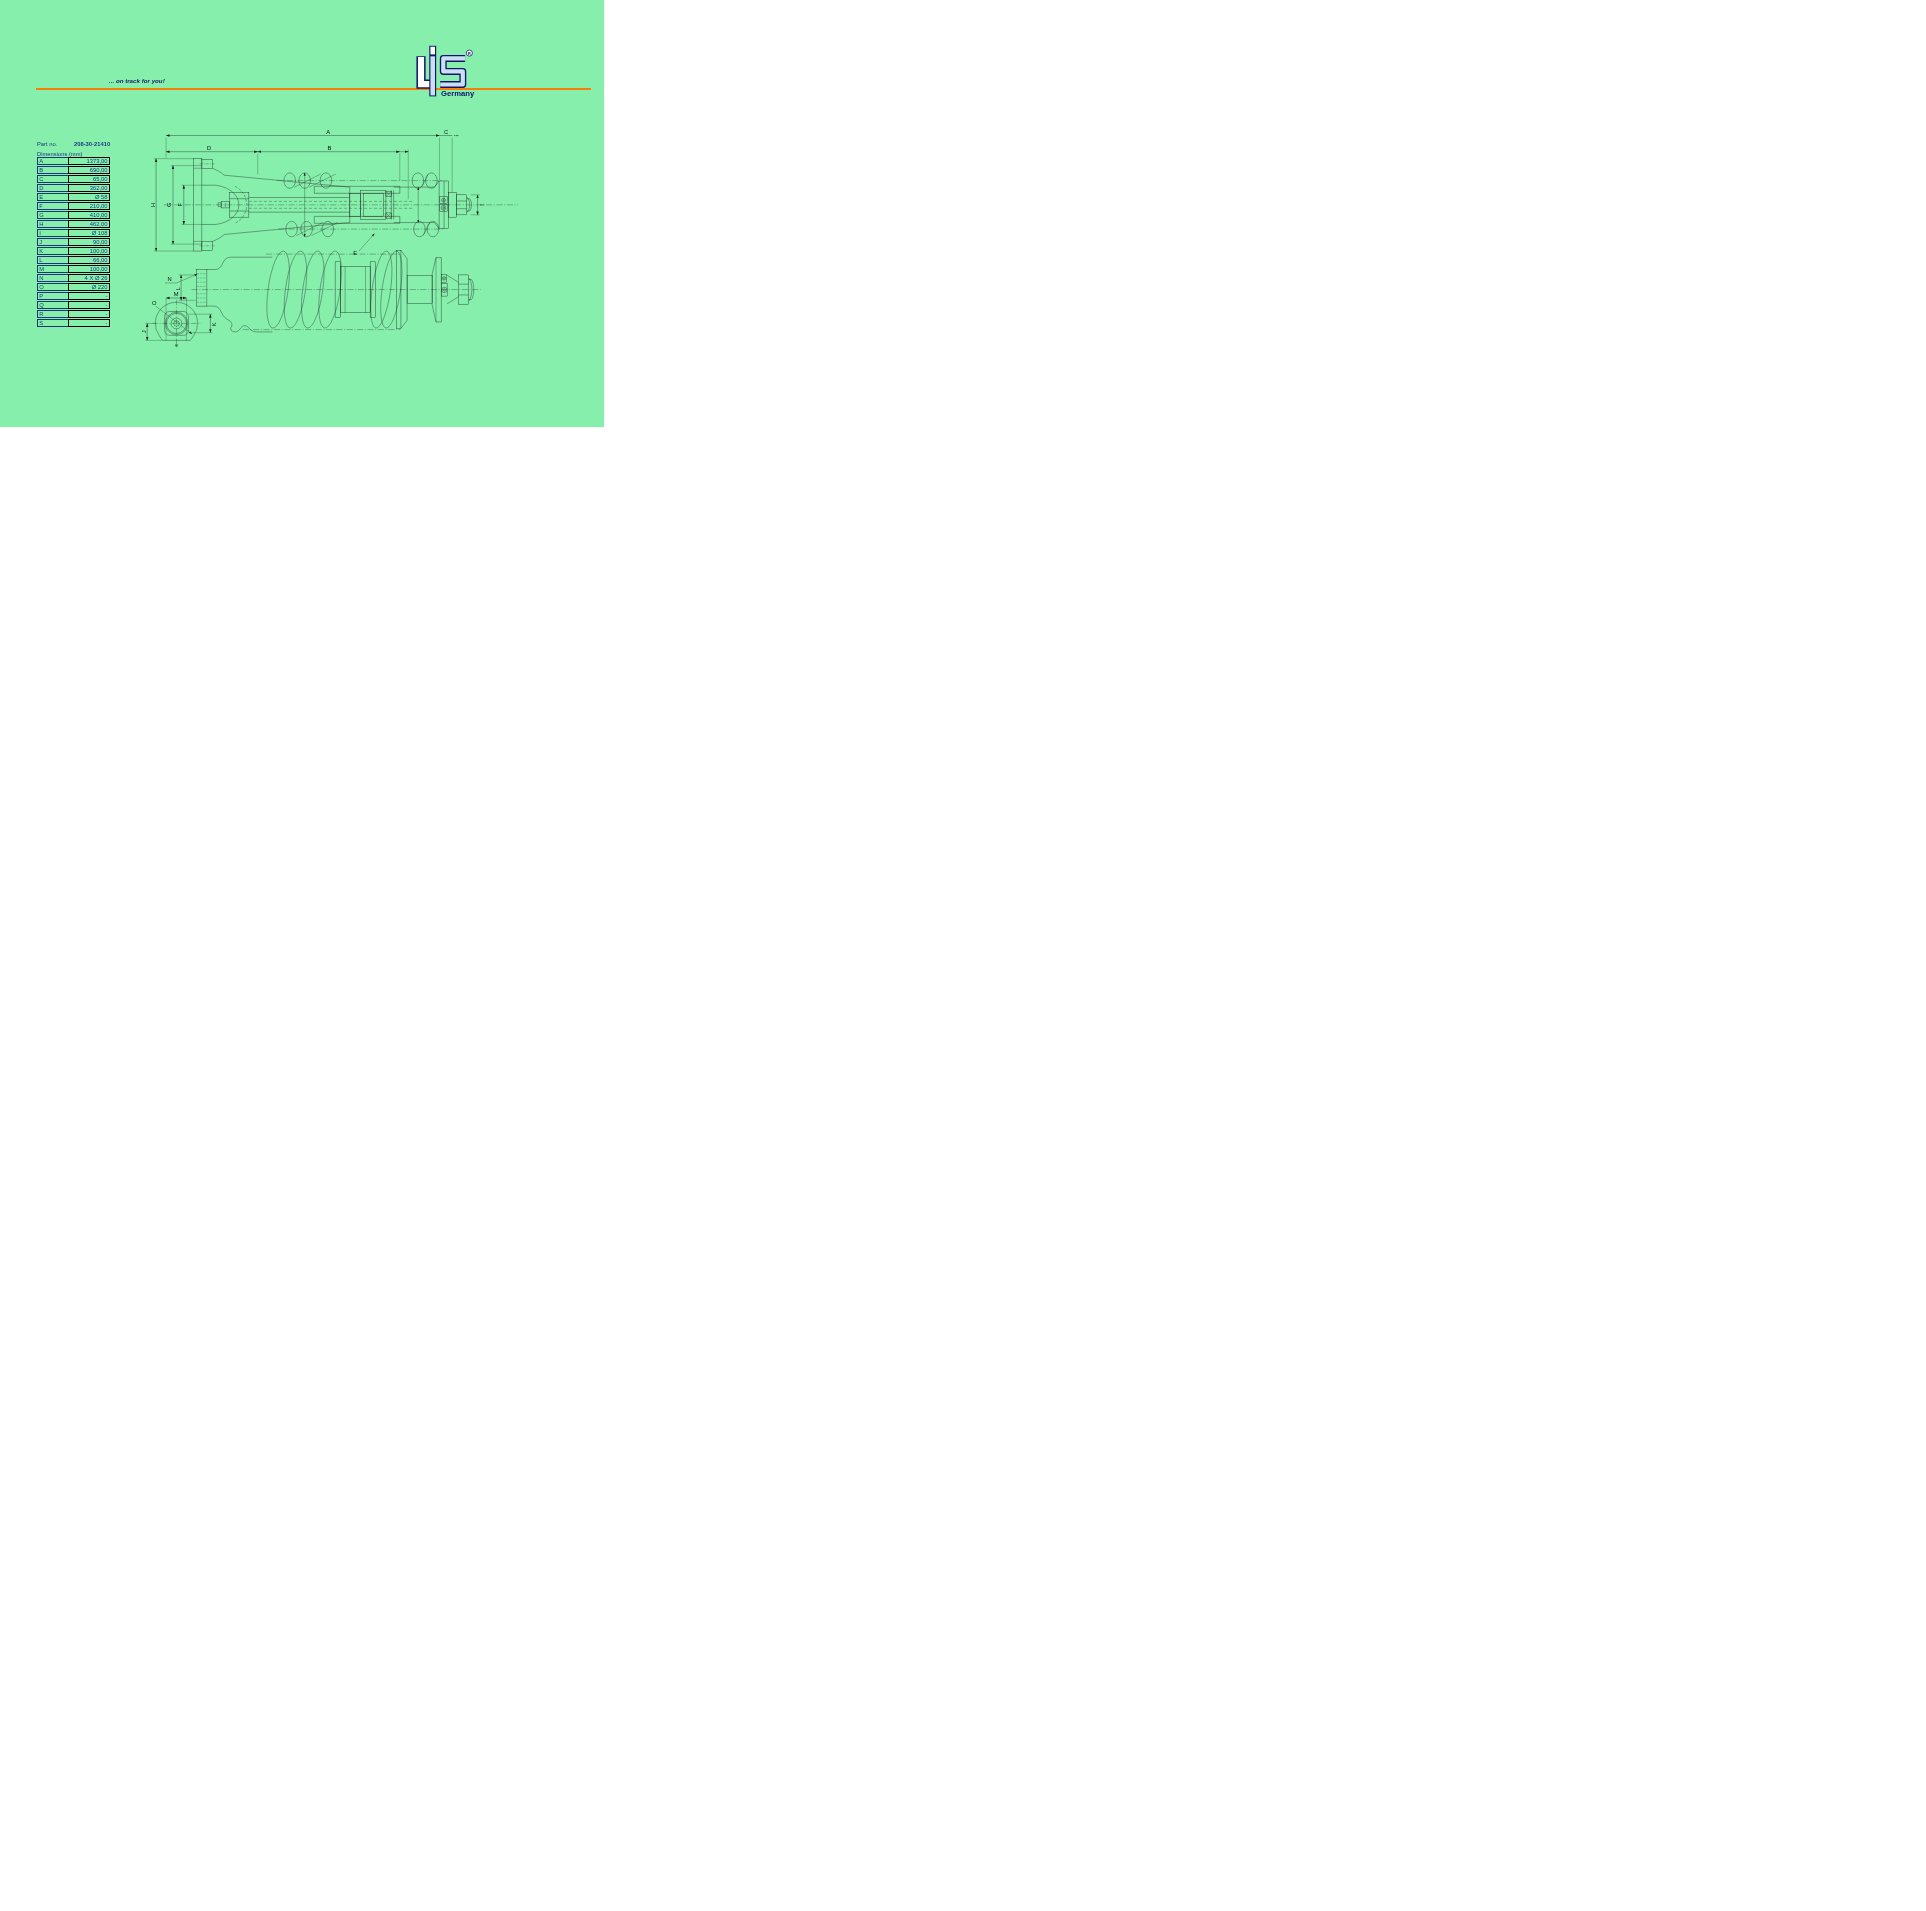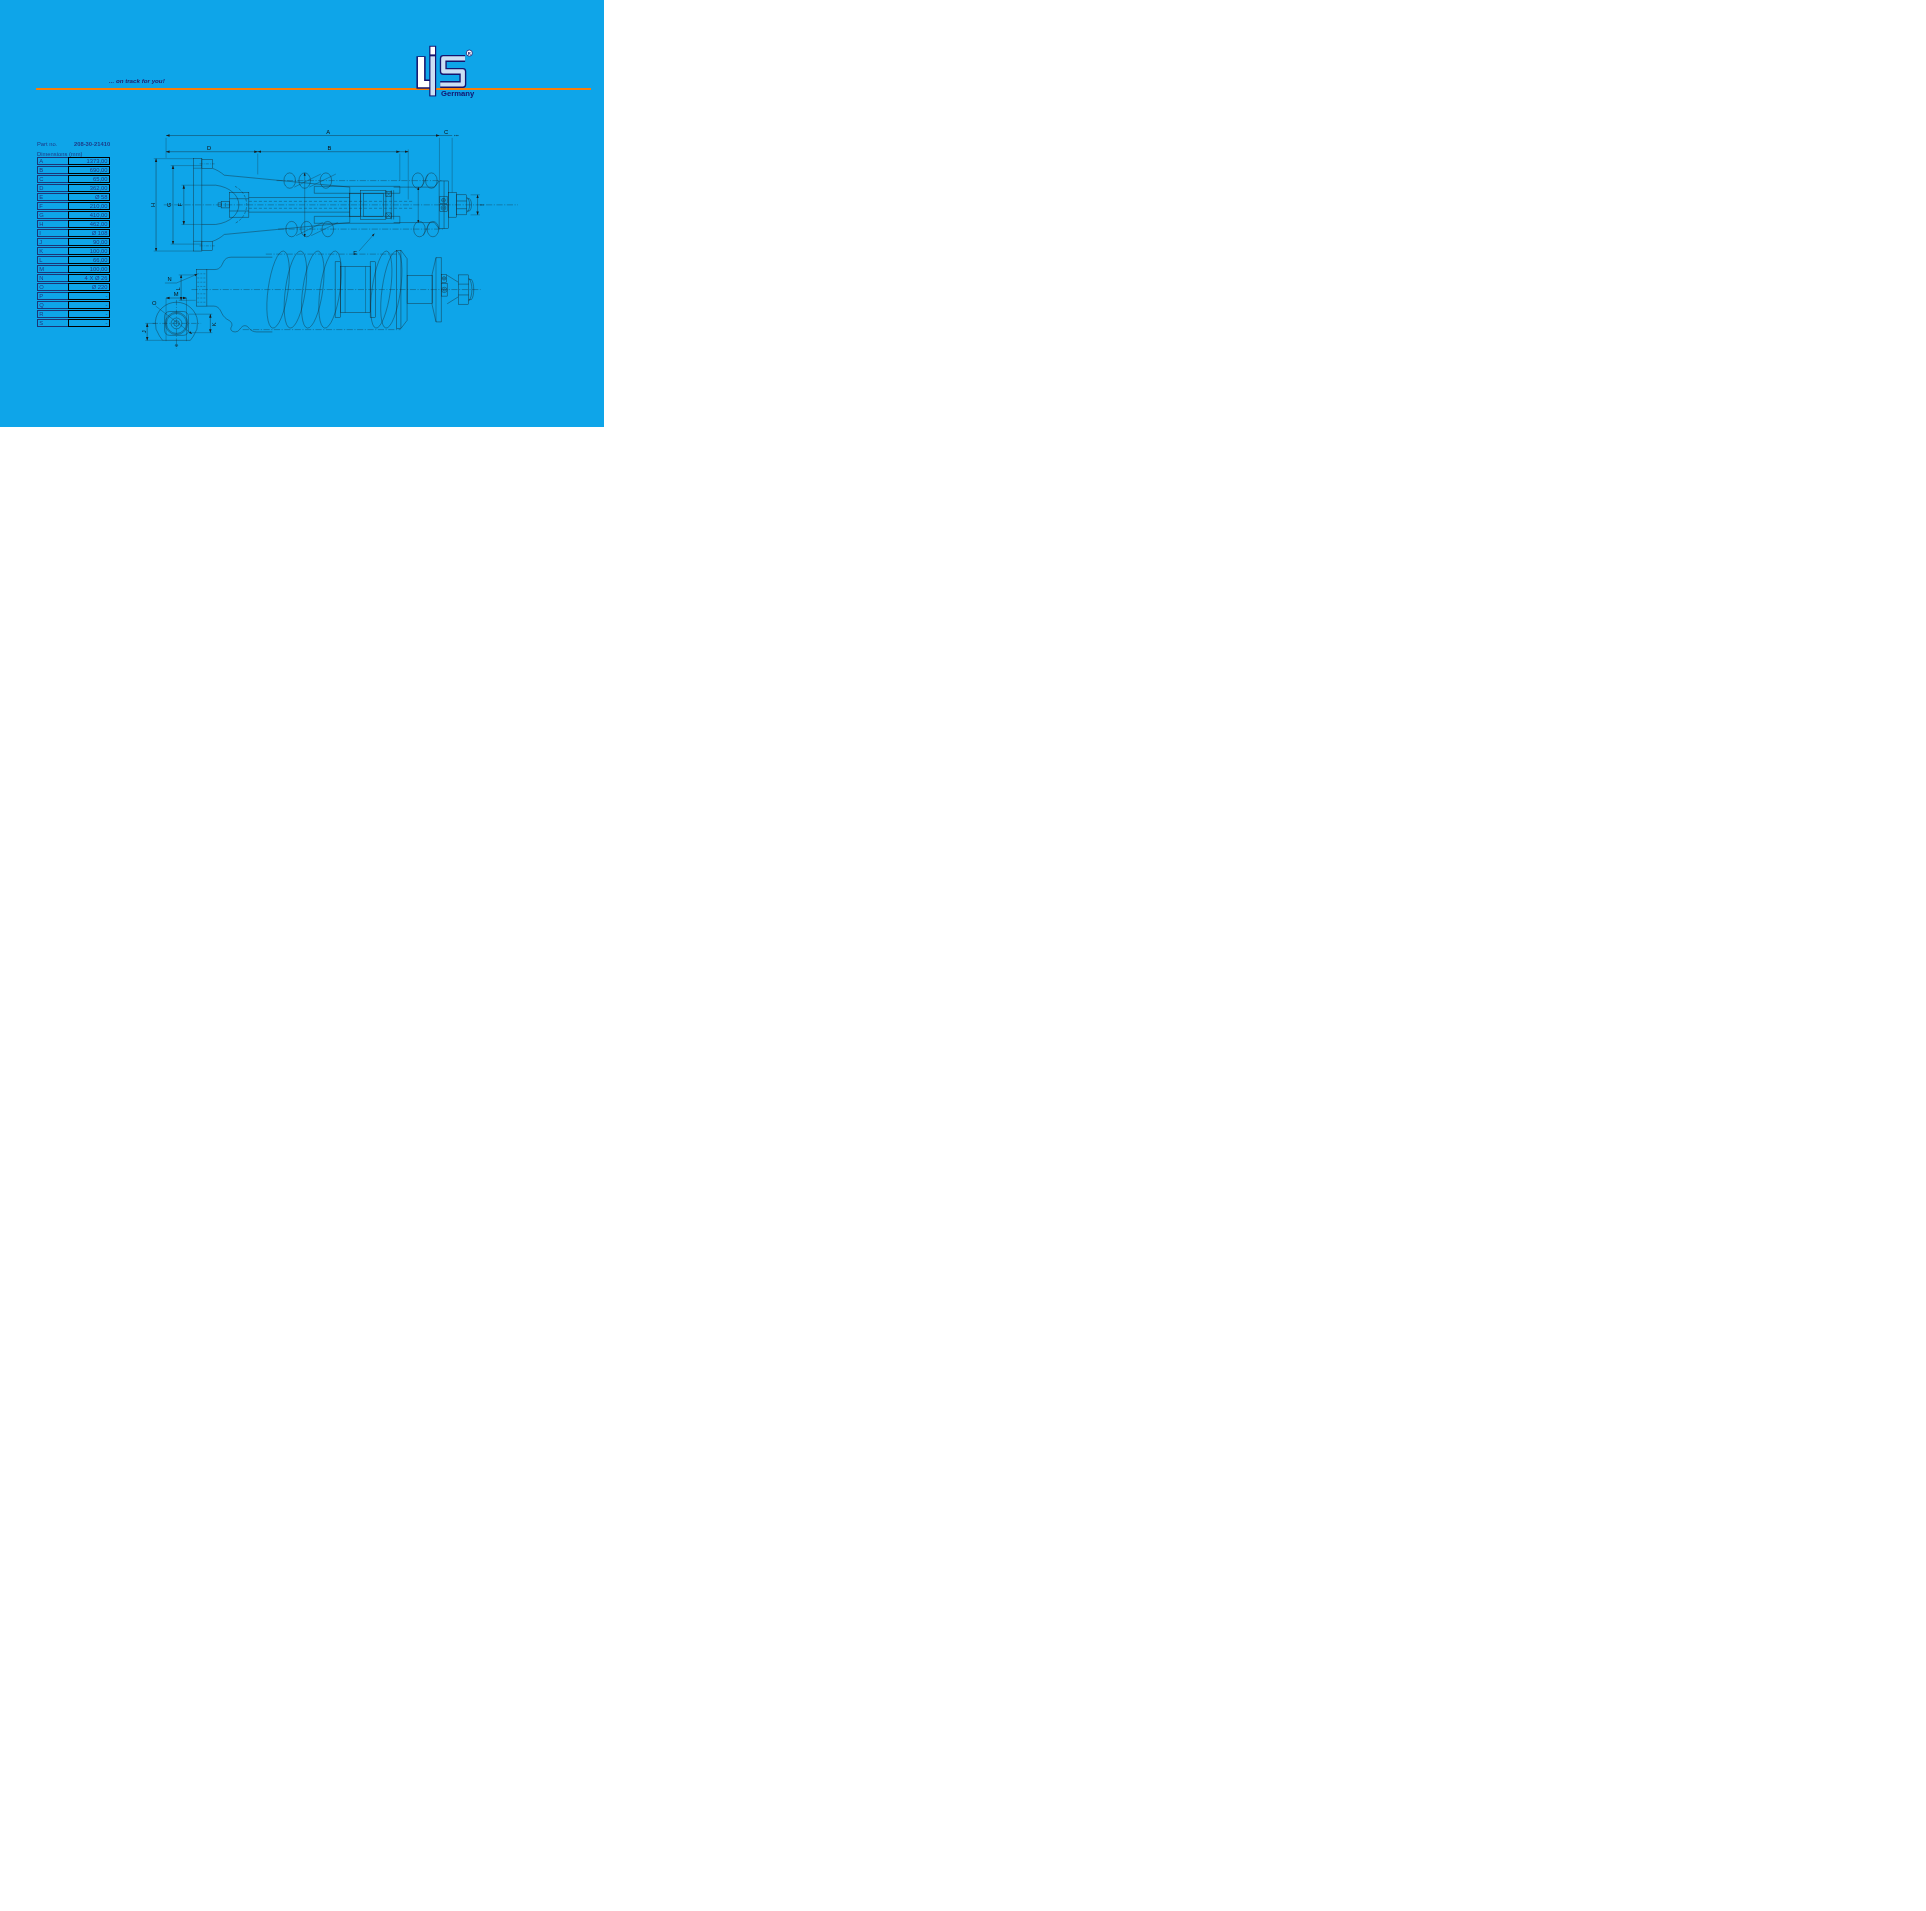--- a/index.html
+++ b/index.html
@@ -1,17 +1,17 @@
 <!DOCTYPE html>
 <html style="font-size:6.2px"><head>
 <meta charset="utf-8">
 <style>
   html,body{margin:0;padding:0;background:#fff;}
   body{font-family:"Liberation Sans",sans-serif;}
-  .page{position:relative;width:604px;height:427px;background:#0ea5e9;overflow:hidden;}
+  .page{position:relative;width:604px;height:427px;background:#86efac;overflow:hidden;}
   .tagline{position:absolute;left:109px;top:77px;font-size:6.2px;font-style:italic;font-weight:bold;color:#232070;}
   .rule{position:absolute;left:36px;top:88px;width:555px;height:2.3px;background:#F87E08;}
   .logo{position:absolute;left:408px;top:42px;width:69px;height:62px;}
   .partblock{position:absolute;left:37px;top:136px;width:77px;color:#1d3a85;}
   .partno-label{position:absolute;left:0;top:4.6px;font-size:5.8px;}
   .partno-value{position:absolute;left:37px;top:4.6px;font-size:5.8px;font-weight:bold;}
   .dims-label{position:absolute;left:0;top:14.6px;font-size:5.8px;}
   .dimtable{position:absolute;left:37px;top:157px;width:74px;}
   .trow{position:relative;height:9px;}
   .tkey,.tval{position:absolute;top:0;height:8.6px;box-sizing:border-box;font-size:5.8px;color:#1d3a85;

